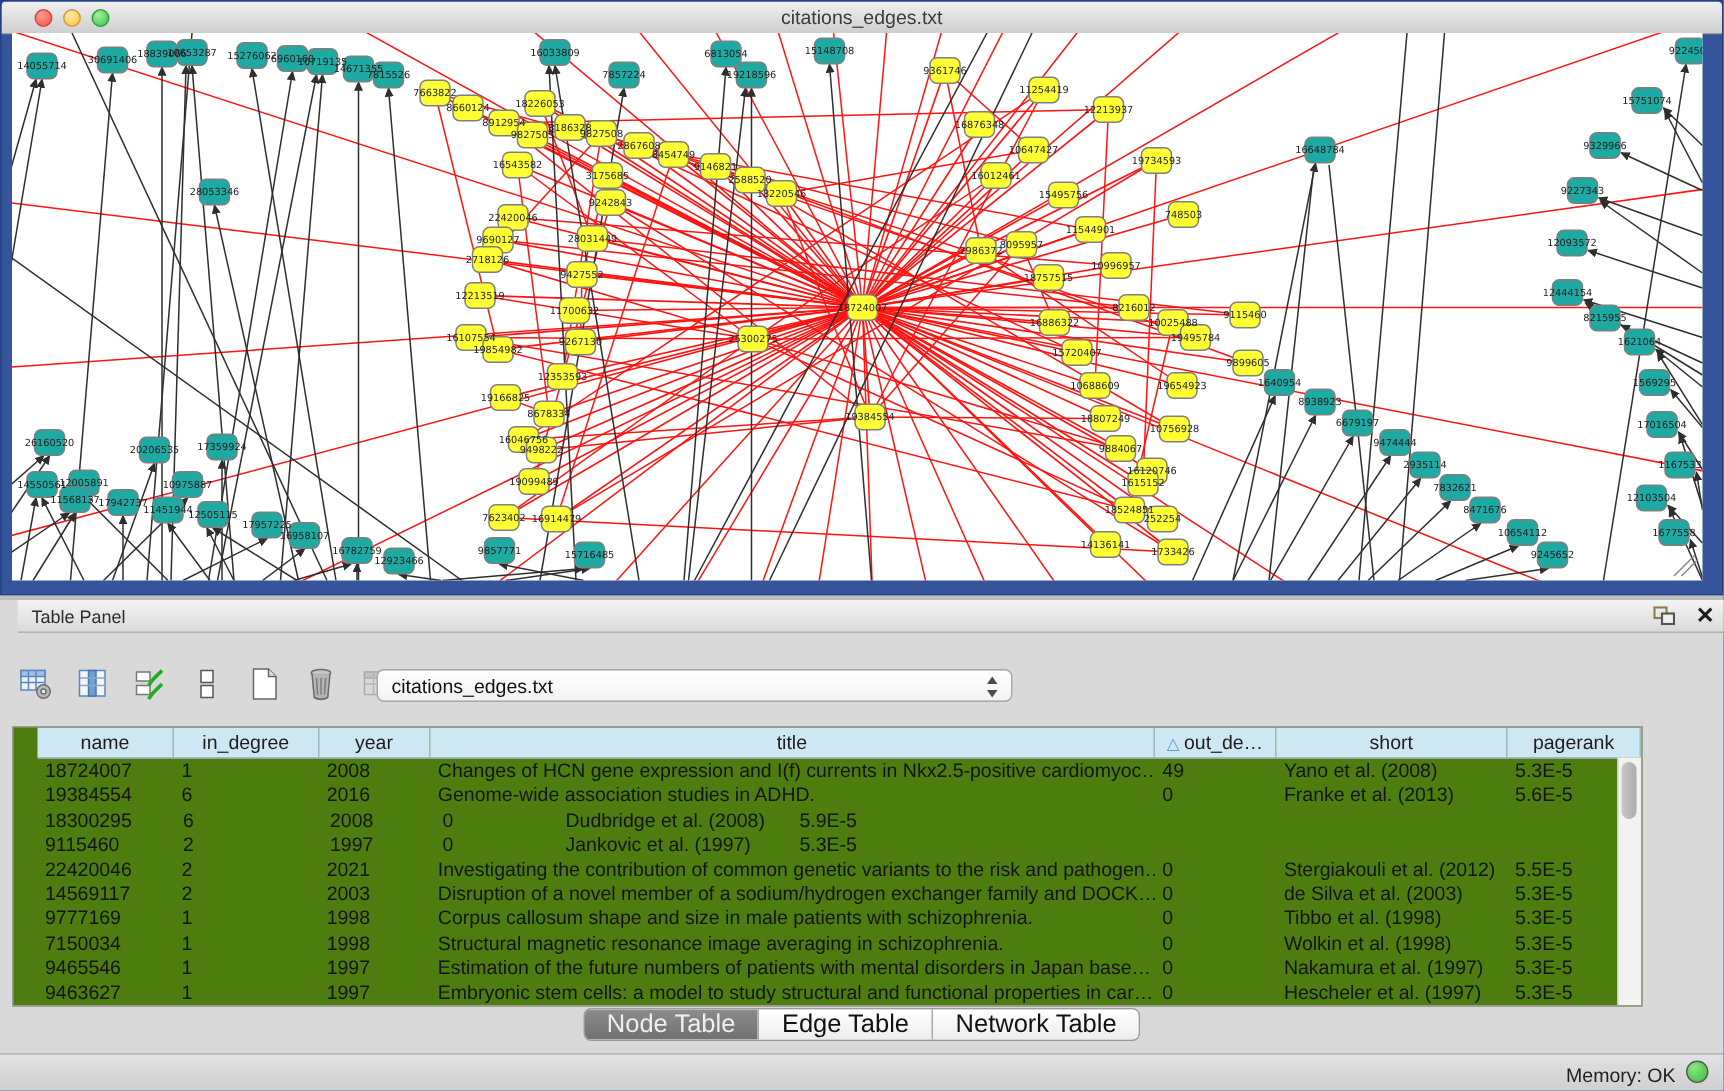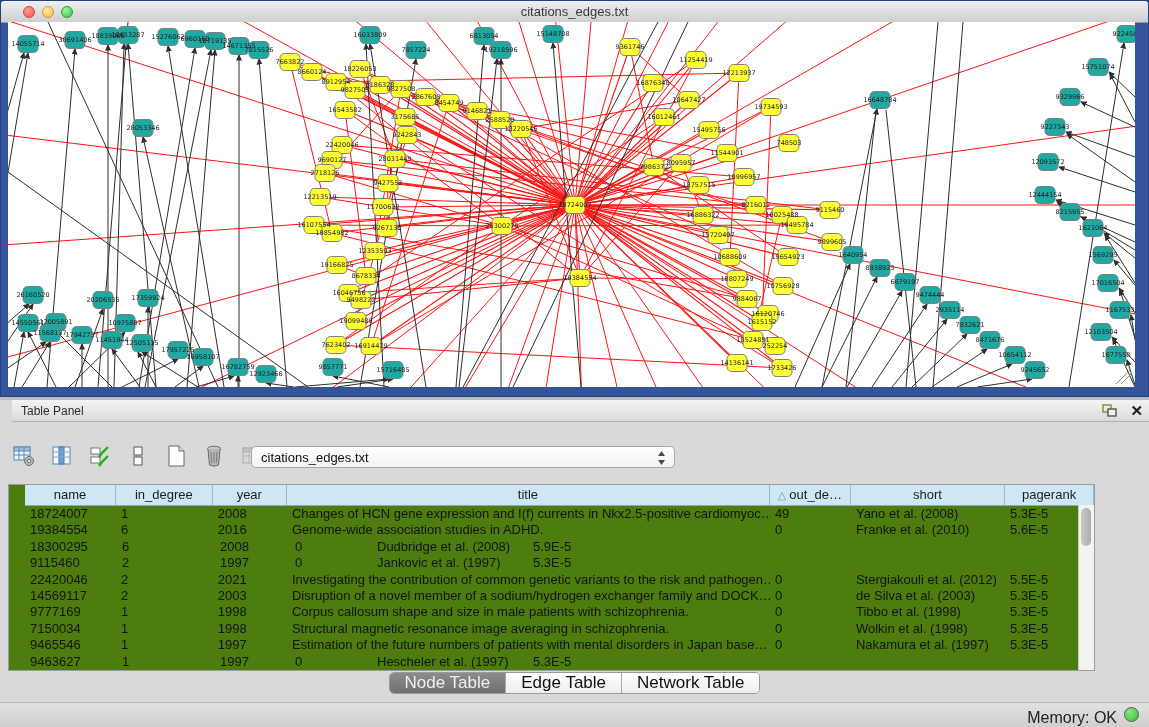--- a/index.html
+++ b/index.html
@@ -45,21 +45,21 @@
   .vthumb{position:absolute;left:2px;top:3px;width:10px;height:38px;background:linear-gradient(90deg,#c9c9c9,#ababab);border-radius:5px;cursor:pointer;}
 
   .tabbar{position:absolute;left:0;top:272px;width:100%;display:flex;justify-content:center;}
   .seg{display:flex;border:1px solid #9a9a9a;border-radius:5px;overflow:hidden;height:20px;background:#ffffff;}
   .seg-btn{font-size:17px;padding:0 15px;line-height:20px;color:#111;background:linear-gradient(#ffffff,#ededed);border-right:1px solid #a8a8a8;cursor:pointer;}
   .seg-btn:last-child{border-right:none;}
   .seg-btn.sel{background:linear-gradient(#8c8c8c,#707070);color:#efefef;}
 
   
   .statusbar{position:absolute;left:0;top:702px;width:1149px;height:25px;background:linear-gradient(#e2e2e2,#cfcfcf);border-top:1px solid #b5b5b5;box-sizing:border-box;}
-  .mem-label{position:absolute;right:32px;top:6px;font-size:16px;color:#222;}
+  .mem-label{position:absolute;right:32px;top:6px;font-size:13px;color:#222;}
   .mem-dot{position:absolute;right:10px;top:4px;width:15px;height:15px;border-radius:50%;background:radial-gradient(circle at 35% 30%,#8ae67e,#35c03a);border:1px solid #5a5a5a;box-sizing:border-box;cursor:pointer;}
 </style>
 </head>
 <body>
 
 <div id="stage">
 
   <div class="net-window">
     <div class="titlebar">
       <div class="tl-dots">
@@ -663,21 +663,21 @@
             <div class="td" style="width: 82px;">49</div>
             <div class="td" style="width: 156px;">Yano et al. (2008)</div>
             <div class="td" style="width: 90px;">5.3E-5</div>
           </div>
           <div class="trow">
             <div class="td" style="width: 92px;">19384554</div>
             <div class="td" style="width: 98px;">6</div>
             <div class="td" style="width: 75px;">2016</div>
             <div class="td" style="width: 489px;">Genome-wide association studies in ADHD.</div>
             <div class="td" style="width: 82px;">0</div>
-            <div class="td" style="width: 156px;">Franke et al. (2010)</div>
+            <div class="td" style="width: 156px;">Franke et al. (2013)</div>
             <div class="td" style="width: 90px;">5.6E-5</div>
           </div>
           <div class="trow">
             <div class="td" style="width: 92px;">18300295</div>
             <div class="td" style="width: 98px;">6</div>
             <div class="td" style="width: 75px;">2008</div>
             <div class="td" style="width: 82px;">0</div>
             <div class="td" style="width: 156px;">Dudbridge et al. (2008)</div>
             <div class="td" style="width: 90px;">5.9E-5</div>
           </div>
@@ -731,20 +731,21 @@
             <div class="td" style="width: 75px;">1997</div>
             <div class="td" style="width: 489px;">Estimation of the future numbers of patients with mental disorders in Japan base…</div>
             <div class="td" style="width: 82px;">0</div>
             <div class="td" style="width: 156px;">Nakamura et al. (1997)</div>
             <div class="td" style="width: 90px;">5.3E-5</div>
           </div>
           <div class="trow">
             <div class="td" style="width: 92px;">9463627</div>
             <div class="td" style="width: 98px;">1</div>
             <div class="td" style="width: 75px;">1997</div>
+            <div class="td" style="width: 489px;">Embryonic stem cells: a model to study structural and functional properties in car…</div>
             <div class="td" style="width: 82px;">0</div>
             <div class="td" style="width: 156px;">Hescheler et al. (1997)</div>
             <div class="td" style="width: 90px;">5.3E-5</div>
           </div>
         </div>
       <div class="vscroll">
         <div class="vthumb"></div>
       </div>
     </div>
 

